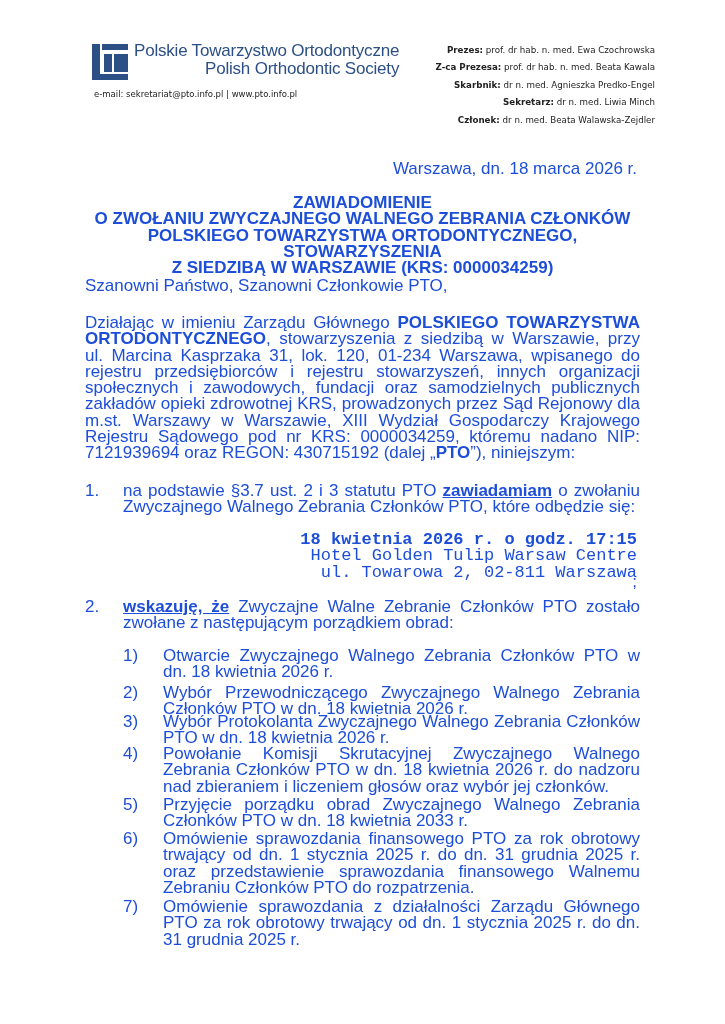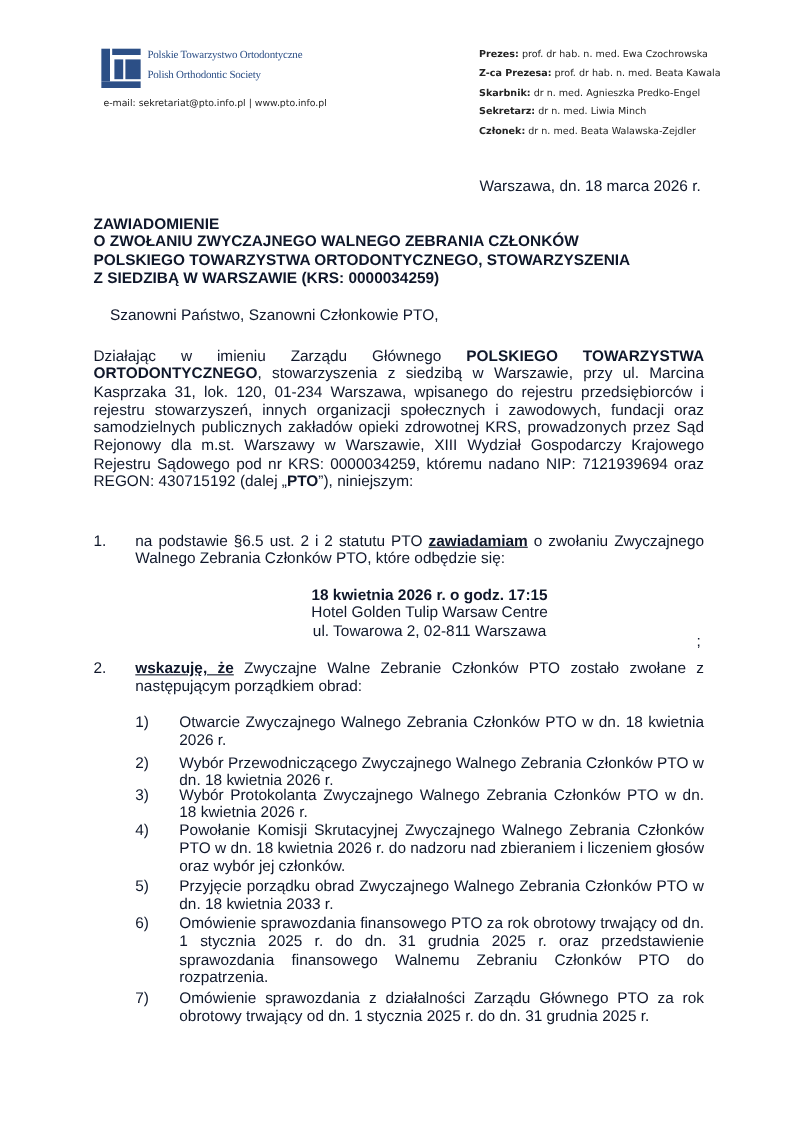--- a/index.html
+++ b/index.html
@@ -1,39 +1,39 @@
 <!DOCTYPE html>
 <html><head>
 <meta charset="utf-8">
 <style>
   html, body { margin: 0; padding: 0; background: #ffffff; }
   body { width: 725px; height: 1024px; position: relative; overflow: hidden; color: #111; }
   .page { position: absolute; left: 0; top: 0; width: 725px; height: 1024px; }
 
   
   .logo { position: absolute; left: 92px; top: 44px; width: 36px; height: 36px; }
-  .org-name { position: absolute; left: 134px; top: 42px; font-family: Liberation Serif, serif; color: #2c4f86; font-size: 10px; line-height: 18px; letter-spacing: -0.2px; }
+  .org-name { position: absolute; left: 134px; top: 42px; font-family: Liberation Sans, sans-serif; color: #2c4f86; font-size: 17px; line-height: 18px; letter-spacing: -0.2px; text-align: right; }
   .org-contact { position: absolute; left: 94px; top: 88px; font-family: "DejaVu Sans", sans-serif; font-size: 8.5px; line-height: 13px; color: #222; }
-  .board { position: absolute; right: 70px; top: 42px; text-align: left; font-family: "DejaVu Sans", sans-serif; font-size: 8.7px; line-height: 17.4px; color: #222; }
+  .board { position: absolute; right: 70px; top: 42px; text-align: right; font-family: "DejaVu Sans", sans-serif; font-size: 8.7px; line-height: 17.4px; color: #222; }
   .board b { font-weight: bold; }
 
   
-  .doc { font-family: "Liberation Sans", sans-serif; font-size: 14px; line-height: 16.3px; color: #0f172a; }
+  .doc { font-family: "Liberation Sans", sans-serif; font-size: 17px; line-height: 16.3px; color: #1d4ed8; }
   .date { position: absolute; right: 88px; top: 161px; }
-  .title { position: absolute; left: 85px; width: 555px; top: 195px; text-align: left; font-weight: bold; }
-  .greeting { position: absolute; left: 100px; top: 278px; }
+  .title { position: absolute; left: 85px; width: 555px; top: 195px; text-align: center; font-weight: bold; }
+  .greeting { position: absolute; left: 85px; top: 278px; }
   .para { position: absolute; left: 85px; width: 555px; top: 315px; text-align: justify; }
   .para b { font-weight: bold; }
 
   .item { position: absolute; left: 85px; width: 555px; }
   .item .num { position: absolute; left: 0; top: 0; }
   .item .txt { margin-left: 38px; text-align: justify; }
   .item b { font-weight: bold; text-decoration: underline; }
 
-  .meeting { position: absolute; left: 132px; width: 517px; top: 532px; text-align: center; }
+  .meeting { position: absolute; left: 120px; width: 517px; top: 532px; text-align: right; font-family: Liberation Mono, monospace; }
   .meeting .when { font-weight: bold; }
   .semicolon { position: absolute; right: 88px; top: 574px; }
 
   .agenda { position: absolute; left: 123px; width: 517px; }
   .agenda .n { position: absolute; left: 0; top: 0; }
   .agenda .t { margin-left: 40px; text-align: justify; }
 </style>
 </head>
 <body>
 
@@ -70,21 +70,21 @@
     <div>POLSKIEGO TOWARZYSTWA ORTODONTYCZNEGO, STOWARZYSZENIA</div>
     <div>Z SIEDZIBĄ W WARSZAWIE (KRS: 0000034259)</div>
   </div>
 
   <div class="doc greeting">Szanowni Państwo, Szanowni Członkowie PTO,</div>
 
   <div class="doc para"><span>Działając w imieniu Zarządu Głównego </span><b>POLSKIEGO TOWARZYSTWA ORTODONTYCZNEGO</b><span>, stowarzyszenia z siedzibą w Warszawie, przy ul. Marcina Kasprzaka 31, lok. 120, 01-234 Warszawa, wpisanego do rejestru przedsiębiorców i rejestru stowarzyszeń, innych organizacji społecznych i zawodowych, fundacji oraz samodzielnych publicznych zakładów opieki zdrowotnej KRS, prowadzonych przez Sąd Rejonowy dla m.st. Warszawy w Warszawie, XIII Wydział Gospodarczy Krajowego Rejestru Sądowego pod nr KRS: 0000034259, któremu nadano NIP: 7121939694 oraz REGON: 430715192 (dalej „</span><b>PTO</b><span>”), niniejszym:</span></div>
 
   <div class="doc item" style="top:483px;">
     <span class="num">1.</span>
-    <div class="txt"><span>na podstawie §6.5 ust. 2 i 2 statutu PTO </span><b>zawiadamiam</b><span> o zwołaniu Zwyczajnego Walnego Zebrania Członków PTO, które odbędzie się:</span></div>
+    <div class="txt"><span>na podstawie §3.7 ust. 2 i 3 statutu PTO </span><b>zawiadamiam</b><span> o zwołaniu Zwyczajnego Walnego Zebrania Członków PTO, które odbędzie się:</span></div>
   </div>
 
   <div class="doc meeting">
     <div class="when">18 kwietnia 2026 r. o godz. 17:15</div>
     <div>Hotel Golden Tulip Warsaw Centre</div>
     <div>ul. Towarowa 2, 02-811 Warszawa</div>
   </div>
   <div class="doc semicolon">;</div>
 
   <div class="doc item" style="top:599px;">

